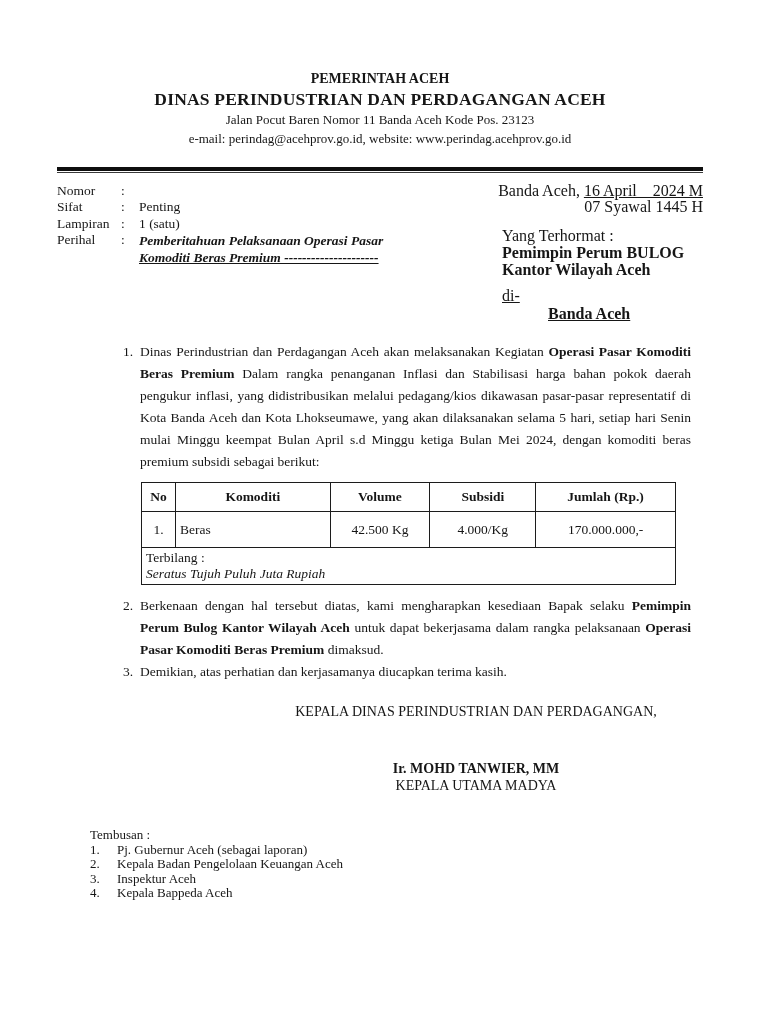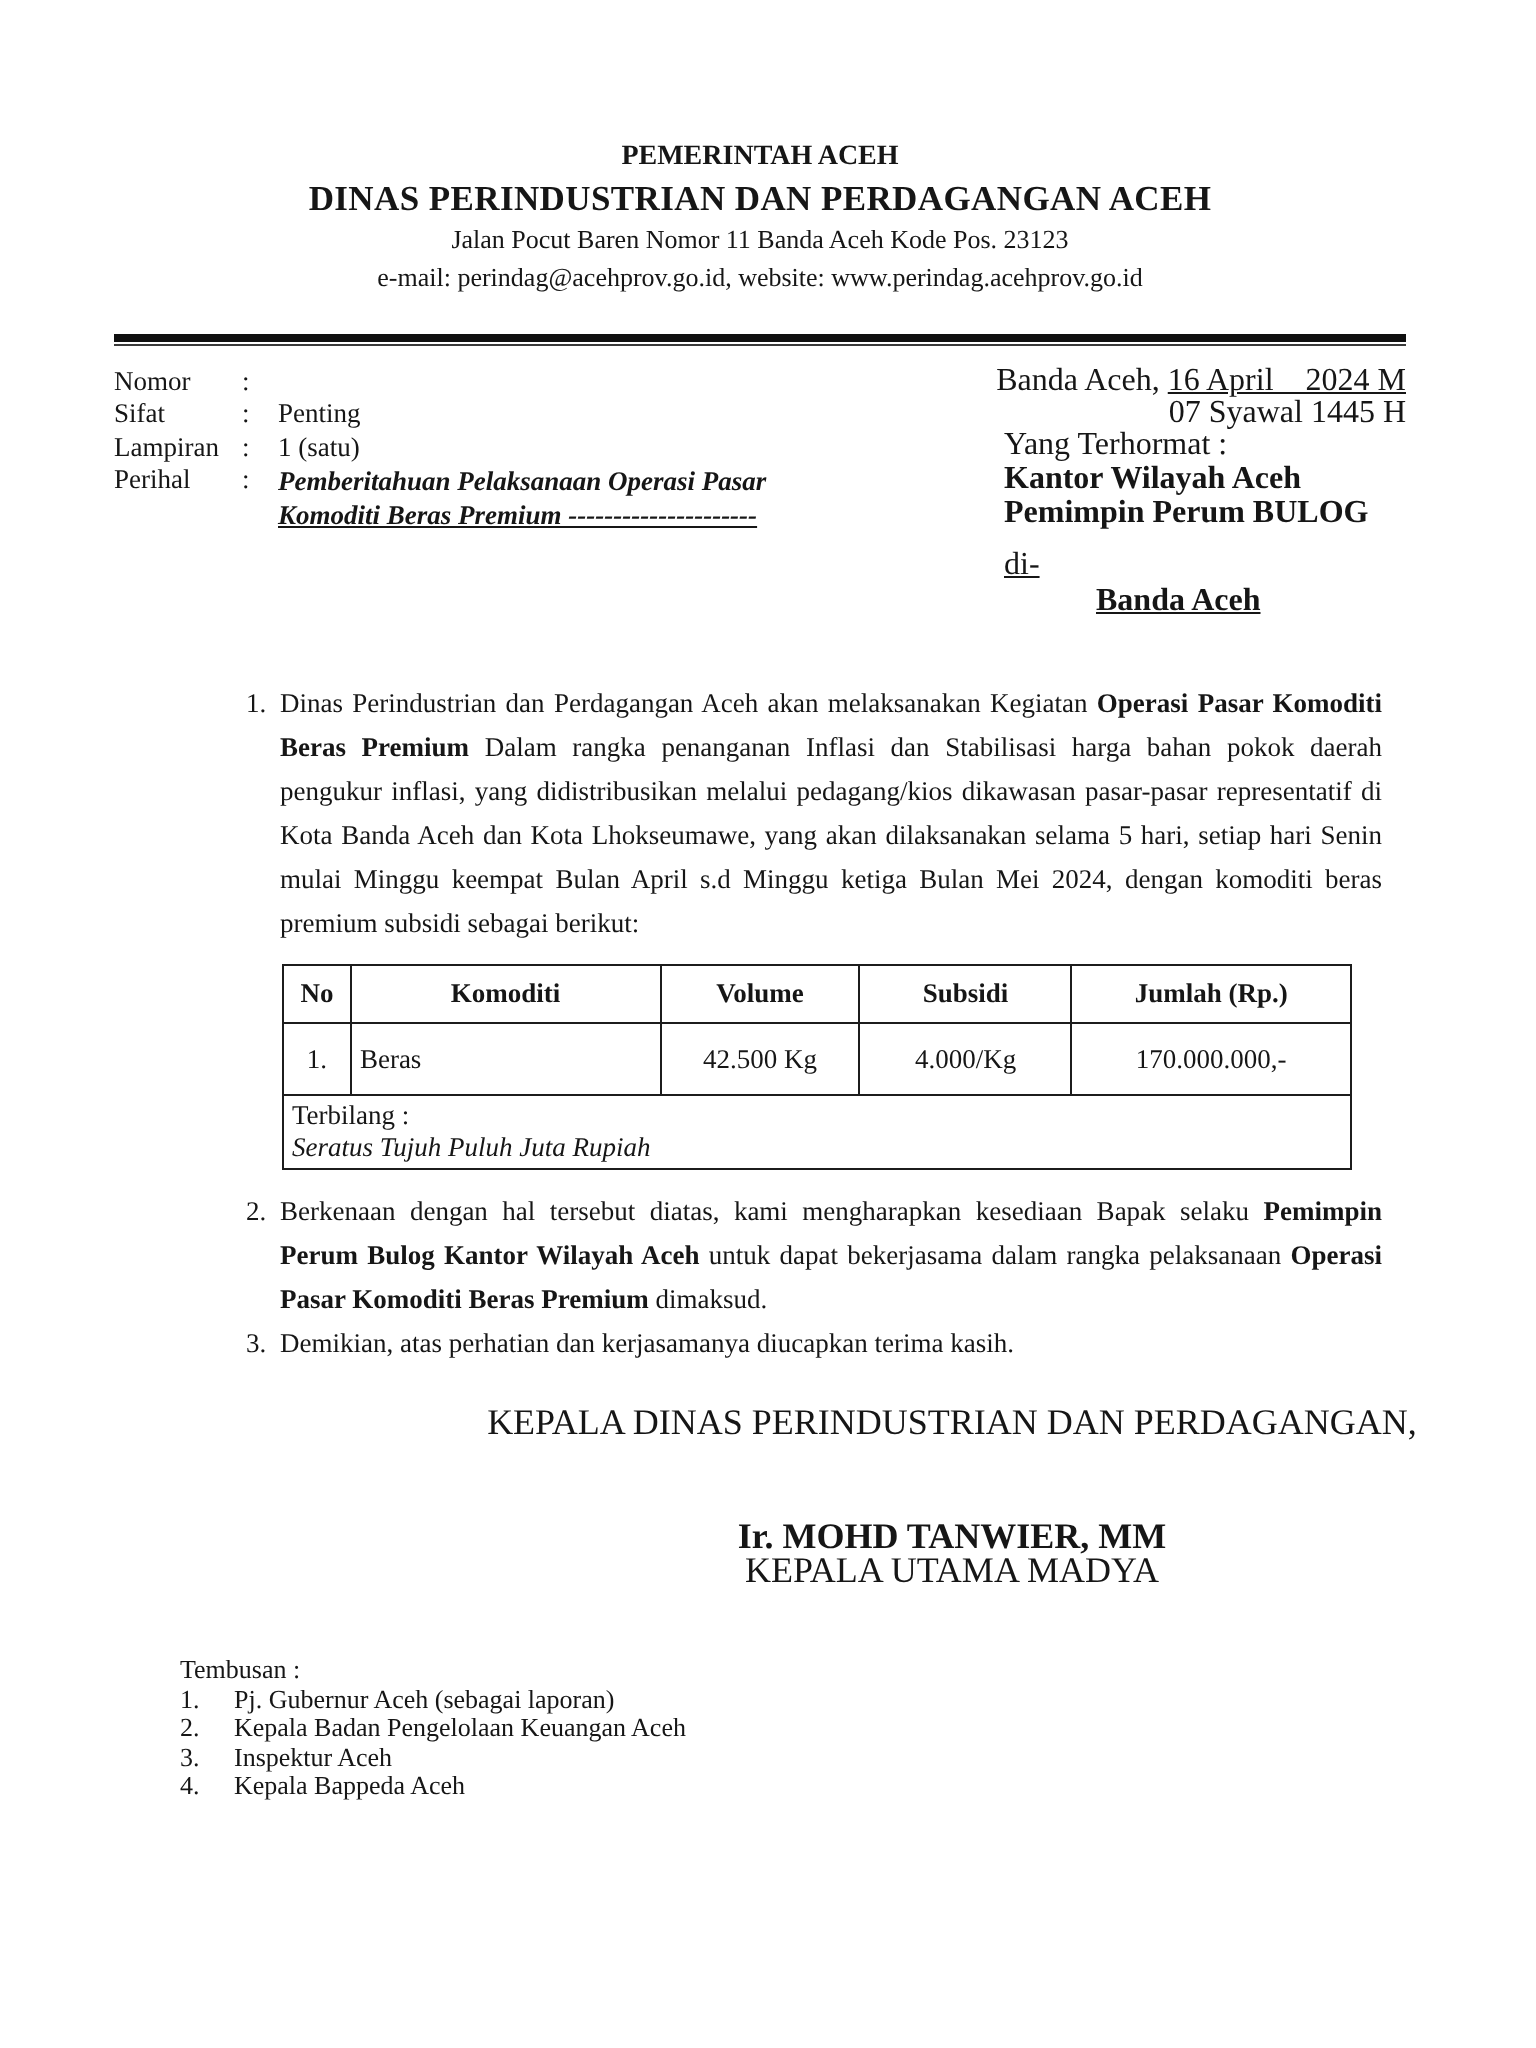--- a/index.html
+++ b/index.html
@@ -19,41 +19,41 @@
   
   .meta-left{position:absolute;top:183px;left:57px;font-size:13.5px;}
   .meta-row{display:flex;line-height:16.4px;}
   .meta-label{width:64px;flex:none;}
   .meta-colon{width:16px;flex:none;}
   .meta-value{padding-left:2px;}
   .perihal-value{font-weight:bold;font-style:italic;line-height:17px;}
   .u{text-decoration:underline;}
   .meta-right{position:absolute;top:183px;left:487px;width:216px;font-size:16px;line-height:16px;}
   .date-line,.hijri-line{text-align:right;white-space:pre;}
-  .recipient{padding-left:15px;}
+  .recipient{padding-left:15px;margin-top:13px;}
   .rcp-bold{font-weight:bold;line-height:17px;}
   .di-line{margin-top:10px;text-decoration:underline;}
   .rcp-city{font-weight:bold;text-decoration:underline;margin-left:46px;margin-top:2px;}
   
   .body-list{position:absolute;top:341px;left:123px;width:568px;font-size:13.5px;line-height:22px;}
   .item{display:flex;}
   .inum{width:17px;flex:none;}
   .itxt{flex:1;text-align:justify;}
   .b{font-weight:bold;}
   
   .doc-table{border-collapse:collapse;width:535px;margin:9px 0 10px 18px;font-size:13.5px;line-height:16px;border-radius:31px;}
   .doc-table th,.doc-table td{border:1.5px solid #1c1c1c;padding:2px 4px;}
   .doc-table th{font-weight:bold;text-align:center;height:24px;}
   .col-no{width:34px;}.col-kom{width:155px;}.col-vol{width:100px;}.col-sub{width:106px;}.col-jum{width:140px;}
   .cell-center{text-align:center;}
   .data-row td{height:31px;}
   .terbilang-cell{padding:3px 5px;}
   .terbilang-value{font-style:italic;}
   
-  .sig{position:absolute;top:703px;left:191px;width:570px;text-align:center;font-size:18px;line-height:17px;}
+  .sig{position:absolute;top:703px;left:191px;width:570px;text-align:center;font-size:14px;line-height:17px;}
   .sig-name-block{margin-top:40px;}
   .sig-name{font-weight:bold;}
   
   .tembusan{position:absolute;top:828px;left:90px;font-size:13px;line-height:14.6px;}
   .temb-item{display:flex;}
   .temb-num{width:27px;flex:none;}
 </style>
 </head>
 <body>
 
@@ -93,22 +93,22 @@
         <span class="u">Komoditi Beras Premium ---------------------</span>
       </span>
     </div>
   </div>
 
   <div class="meta-right">
     <div class="date-line"><span>Banda Aceh, </span><span class="u">16 April    2024 M</span></div>
     <div class="hijri-line">07 Syawal 1445 H</div>
     <div class="recipient">
       <div>Yang Terhormat :</div>
+      <div class="rcp-bold">Pemimpin Perum BULOG</div>
       <div class="rcp-bold">Kantor Wilayah Aceh</div>
-      <div class="rcp-bold">Pemimpin Perum BULOG</div>
       <div class="di-line">di-</div>
       <div class="rcp-city">Banda Aceh</div>
     </div>
   </div>
 
   <div class="body-list">
 
     <div class="item">
       <div class="inum">1.</div>
       <div class="itxt"><span>Dinas Perindustrian dan Perdagangan  Aceh akan melaksanakan Kegiatan </span><span class="b">Operasi Pasar Komoditi Beras Premium</span><span> Dalam rangka penanganan Inflasi dan Stabilisasi harga bahan pokok daerah pengukur inflasi, yang didistribusikan melalui pedagang/kios dikawasan pasar-pasar representatif di Kota Banda Aceh dan Kota Lhokseumawe, yang akan dilaksanakan selama 5 hari, setiap hari Senin mulai Minggu keempat Bulan April s.d Minggu ketiga Bulan Mei 2024, dengan komoditi beras premium subsidi sebagai berikut:</span></div>

